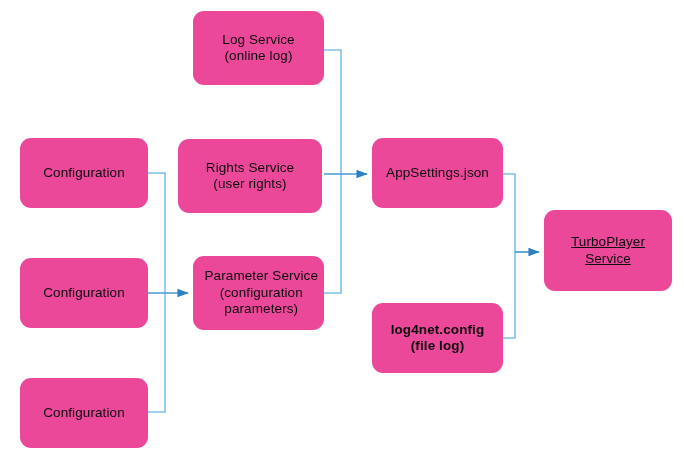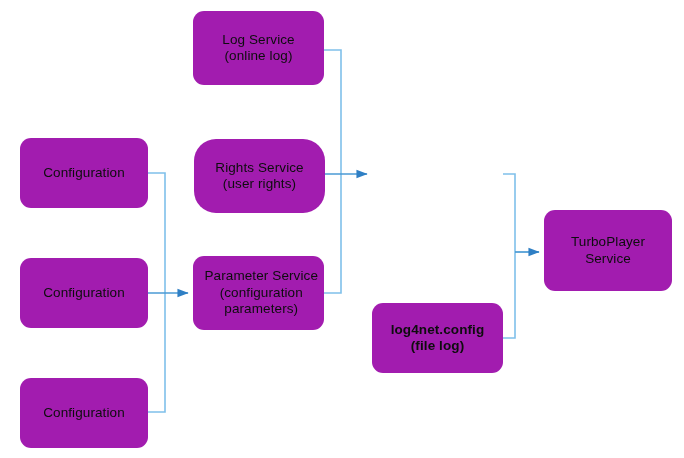--- a/index.html
+++ b/index.html
@@ -27,21 +27,21 @@
     height: 458px;
   }
   .node {
     position: absolute;
     box-sizing: border-box;
     display: flex;
     align-items: center;
     justify-content: center;
     text-align: center;
     border-radius: 11px;
-    background: #a21caf;
+    background: #ec4899;
     color: #0d0d0d;
     font-size: 13.5px;
     line-height: 1.22;
     letter-spacing: 0.1px;
     padding: 2px 6px;
     z-index: 2;
   }
   .node-label {
     white-space: pre-line;
     display: block;
@@ -100,35 +100,38 @@
 
   <div class="node" style="left:20px; top:378px; width:128px; height:70px;">
     <span class="node-label">Configuration</span>
   </div>
 
   <div class="node" style="left:193px; top:11px; width:131px; height:74px;">
     <span class="node-label">Log Service
 (online log)</span>
   </div>
 
-  <div class="node" style="left:194px; top:139px; width:131px; height:74px;border-radius:22px;">
+  <div class="node" style="left:178px; top:139px; width:144px; height:74px;">
     <span class="node-label">Rights Service
 (user rights)</span>
   </div>
 
   <div class="node" style="left:193px; top:256px; width:131px; height:74px;justify-content:flex-end;">
     <span class="node-label">Parameter Service
 (configuration
 parameters)</span>
   </div>
 
+  <div class="node" style="left:372px; top:138px; width:131px; height:70px;">
+    <span class="node-label">AppSettings.json</span>
+  </div>
 
   <div class="node" style="left:372px; top:303px; width:131px; height:70px;font-weight:bold;">
     <span class="node-label">log4net.config
 (file log)</span>
   </div>
 
-  <div class="node" style="left:544px; top:210px; width:128px; height:81px;">
+  <div class="node" style="left:544px; top:210px; width:128px; height:81px;text-decoration:underline;">
     <span class="node-label">TurboPlayer
 Service</span>
   </div>
 
 </div>
 
 </body></html>

